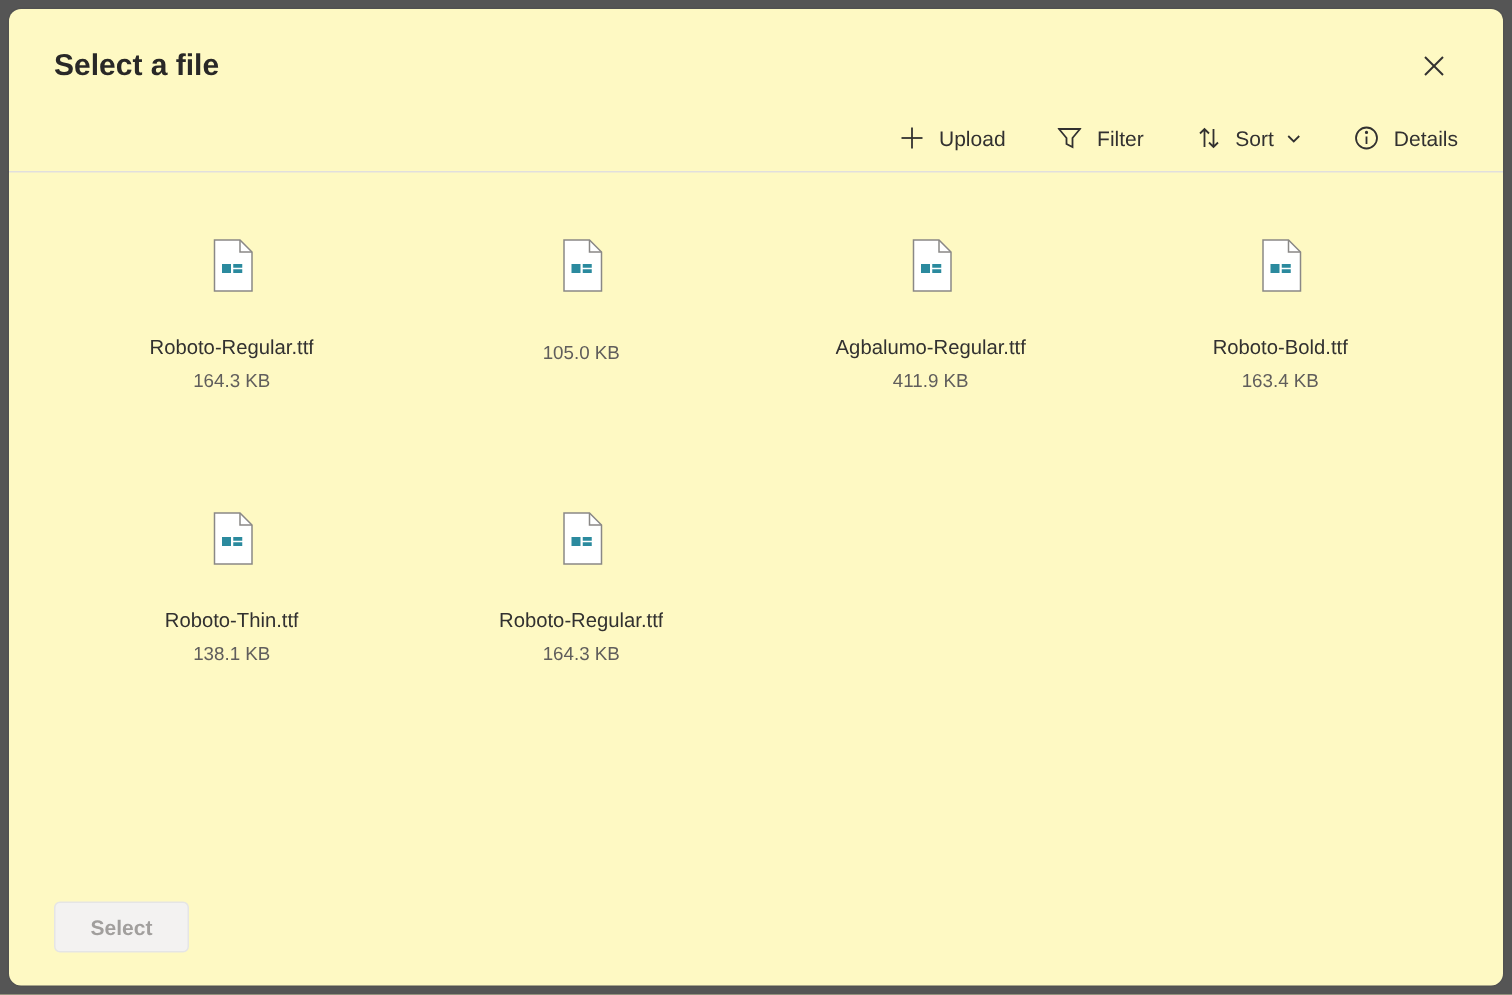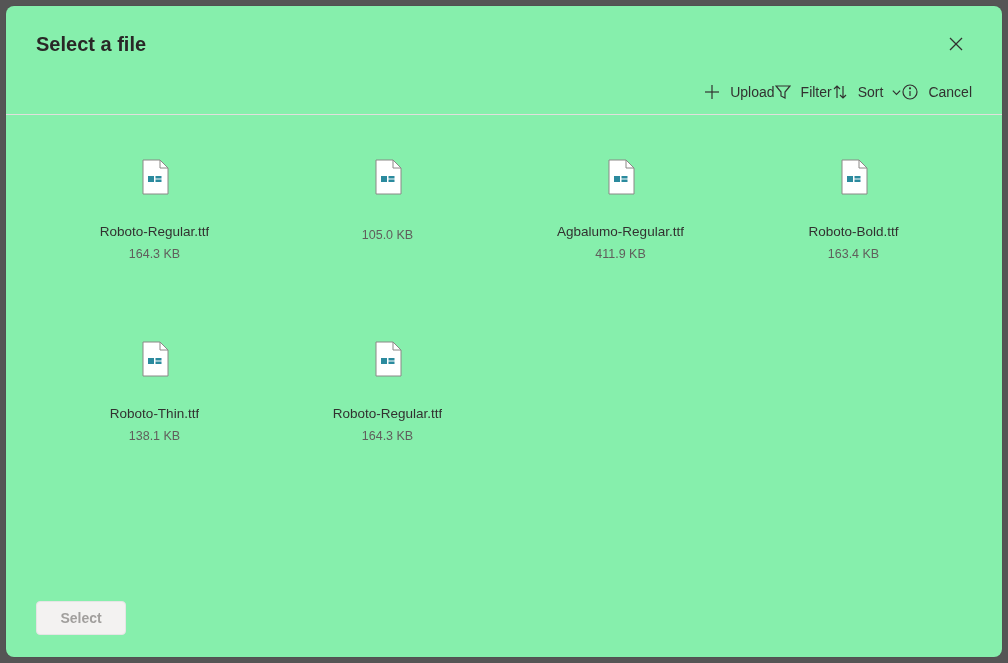--- a/index.html
+++ b/index.html
@@ -1,23 +1,23 @@
 <!DOCTYPE html>
 <html><head>
   <meta charset="utf-8">
   <style>
     * { box-sizing: border-box; margin: 0; padding: 0; }
     html, body { width: 1008px; height: 663px; font-family: 'Segoe UI', -apple-system, BlinkMacSystemFont, sans-serif; background: #555; overflow: hidden; }
     .modal-backdrop { width: 100%; height: 100%; background: #555; display: flex; align-items: stretch; justify-content: stretch; padding: 6px; }
-    .modal { background: #86efac; border-radius: 8px; width: 100%; height: 100%; display: flex; flex-direction: column; box-shadow: 0 0 0 1px rgba(0,0,0,0.04); position: relative; }
+    .modal { background: #fef9c3; border-radius: 8px; width: 100%; height: 100%; display: flex; flex-direction: column; box-shadow: 0 0 0 1px rgba(0,0,0,0.04); position: relative; }
     .modal-header { display: flex; align-items: center; justify-content: space-between; padding: 22px 30px 18px 30px; }
     .modal-title { font-size: 20px; font-weight: 600; color: #292827; }
     .close-btn { background: none; border: none; cursor: pointer; width: 32px; height: 32px; display: flex; align-items: center; justify-content: center; color: #323130; }
     .close-btn svg { width: 14px; height: 14px; }
-    .toolbar-row { display: flex; justify-content: flex-end; align-items: center; padding: 6px 30px 14px 30px; border-bottom: 1px solid #e1dfdd; }
+    .toolbar-row { display: flex; justify-content: flex-end; align-items: center; padding: 6px 30px 14px 30px; border-bottom: 1px solid #e1dfdd; gap: 35px; }
     .toolbar-btn { background: none; border: none; cursor: pointer; display: flex; align-items: center; gap: 10px; font-size: 14px; color: #323130; }
     .toolbar-btn svg { width: 16px; height: 16px; }
     .toolbar-btn .chev { width: 11px; height: 11px; margin-left: -2px; }
     .file-grid { flex: 1; padding: 40px 32px 0 32px; display: grid; grid-template-columns: repeat(4, 1fr); grid-auto-rows: 170px; gap: 12px 0; overflow: auto; align-content: start; }
     .file-item { display: flex; flex-direction: column; align-items: center; cursor: pointer; padding-top: 4px; }
     .file-icon { width: 28px; height: 36px; position: relative; margin-bottom: 28px; }
     .file-icon svg { width: 100%; height: 100%; display: block; }
     .file-name { font-size: 13.5px; color: #323130; text-align: center; max-width: 155px; white-space: nowrap; overflow: hidden; text-overflow: ellipsis; line-height: 1.4; }
     .file-size { font-size: 12.5px; color: #605e5c; margin-top: 5px; }
     .modal-footer { display: flex; justify-content: flex-start; gap: 12px; padding: 16px 30px 22px; }
@@ -63,21 +63,21 @@
         <svg class="chev" viewBox="0 0 12 12" stroke="currentColor" stroke-width="1.3" fill="none">
           <path d="M2 4 L6 8 L10 4"></path>
         </svg>
       </button>
       <button class="toolbar-btn">
         <svg viewBox="0 0 16 16" stroke="currentColor" stroke-width="1.2" fill="none">
           <circle cx="8" cy="8" r="7"></circle>
             <line x1="8" y1="7" x2="8" y2="12"></line>
             <circle cx="8" cy="4.3" r="0.5" fill="currentColor"></circle>
         </svg>
-        <span>Cancel</span>
+        <span>Details</span>
       </button>
     </div>
 
     <div class="file-grid" id="file-grid">
     <div class="file-item">
     <div class="file-icon">
   <svg viewBox="0 0 28 36">
     <path d="M2 1 H19 L27 9 V35 H2 Z" fill="#fff" stroke="#8a8886" stroke-width="1"></path>
     <path d="M19 1 V9 H27" fill="none" stroke="#8a8886" stroke-width="1"></path>
     <rect x="7" y="17" width="6" height="6" fill="#2b8a9e"></rect>

